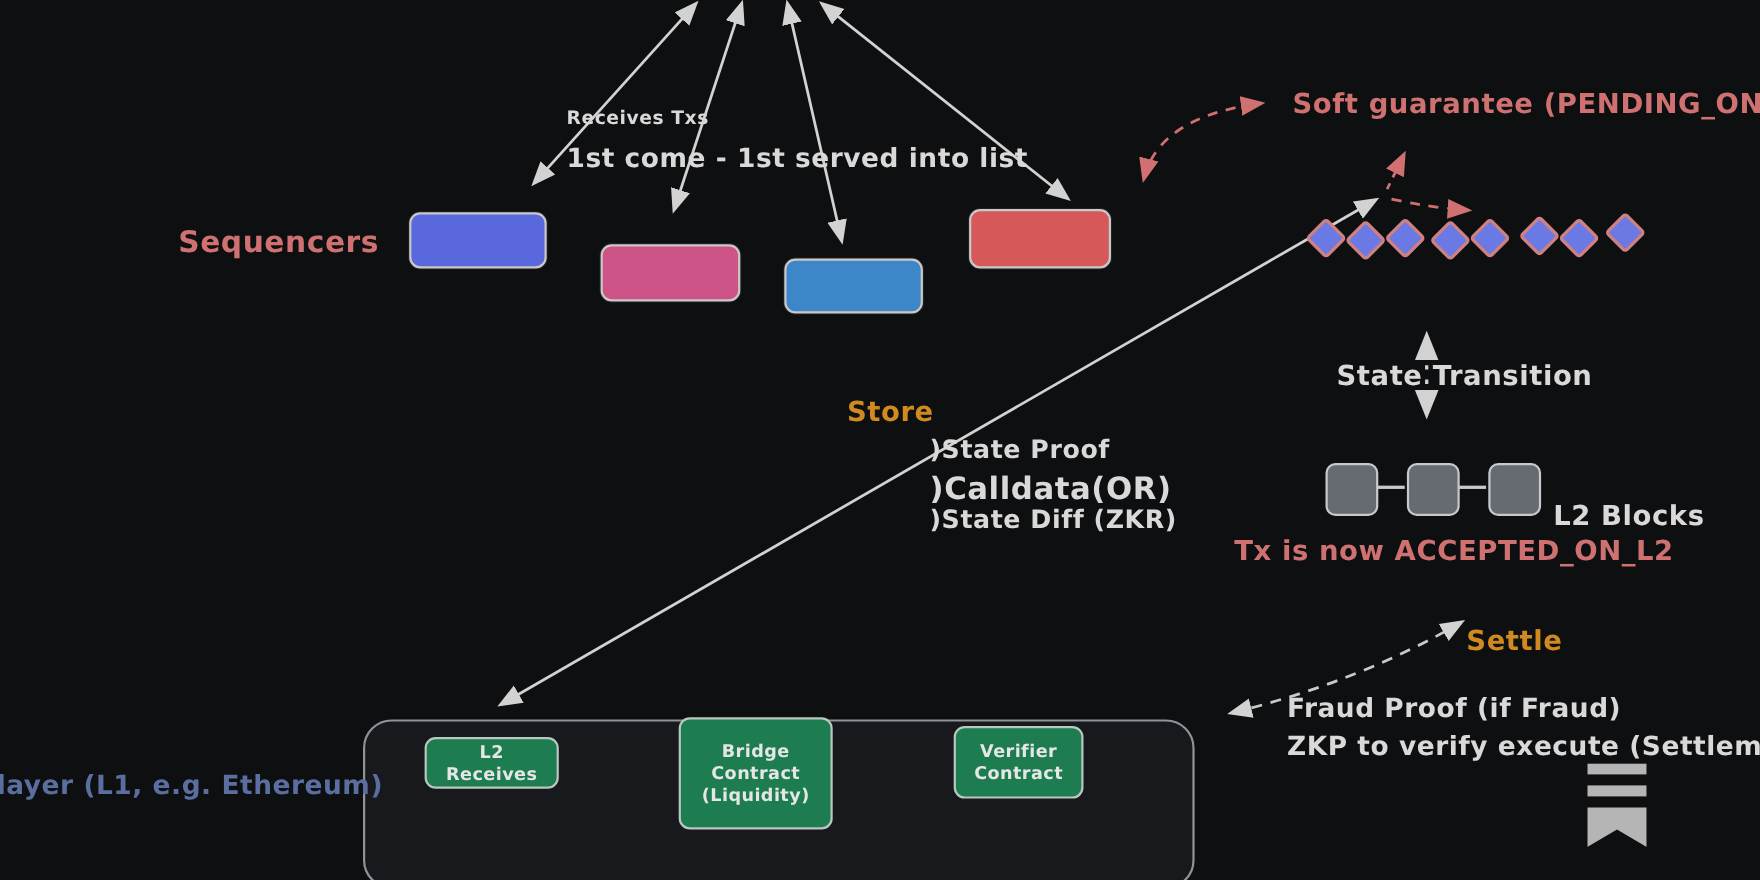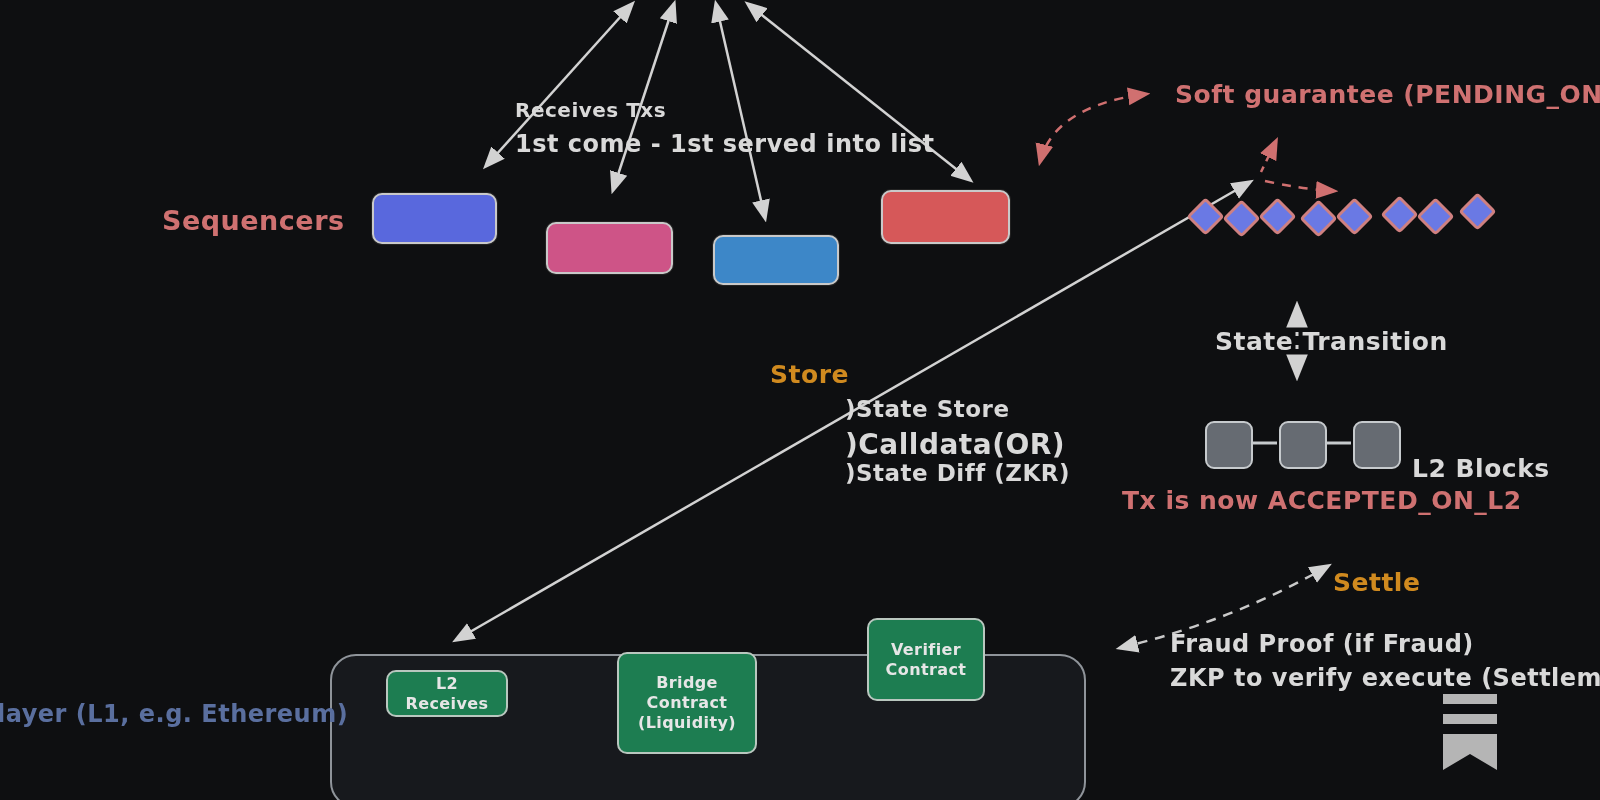--- a/index.html
+++ b/index.html
@@ -69,21 +69,21 @@
       <path d="M1261,172 L1276,141" stroke-dasharray="6 6" marker-end="url(#ah-red)"></path>
       <path d="M1265,181 Q1302,189 1334,191" stroke-dasharray="9 8" marker-end="url(#ah-red)"></path>
     </g>
 
     <g stroke="#c9c9c9" stroke-width="2.2" fill="none" stroke-dasharray="9 7">
       <path d="M686,757 L689,800"></path>
       <path d="M928,724 L948,800"></path>
     </g>
   </svg>
 
-  <div class="txt white" style="left:515px;top:98px;font-size:20px">Receives Txs</div>
+  <div class="txt white" style="left:515px;top:98px;font-size:17px">Receives Txs</div>
   <div class="txt white" style="left:515px;top:130px;font-size:24px">1st come - 1st served into list</div>
 
   <div class="txt red" style="left:162px;top:205px;font-size:27px">Sequencers</div>
   <div class="seqbox" style="left:372px;top:193px;width:121px;height:47px;background:var(--sequencer-box-1,#5968dd)"></div>
   <div class="seqbox" style="left:546px;top:222px;width:123px;height:48px;background:var(--sequencer-box-2,#ce5487)"></div>
   <div class="seqbox" style="left:713px;top:235px;width:122px;height:46px;background:var(--sequencer-box-3,#3d87c8)"></div>
   <div class="seqbox" style="left:881px;top:190px;width:125px;height:50px;background:var(--sequencer-box-4,#d65859)"></div>
 
   <div class="txt red" style="left:1175px;top:80px;font-size:25px">Soft guarantee (PENDING_ON_</div>
 
@@ -103,32 +103,32 @@
   <div>
     <span class="block" style="left:1205px;top:421px"></span>
     <span class="block" style="left:1279px;top:421px"></span>
     <span class="block" style="left:1353px;top:421px"></span>
   </div>
   <div class="txt white" style="left:1412px;top:454px;font-size:25px">L2 Blocks</div>
 
   <div class="txt red" style="left:1122px;top:486px;font-size:25px">Tx is now ACCEPTED_ON_L2</div>
 
   <div class="txt orange" style="left:770px;top:360px;font-size:25px">Store</div>
-  <div class="txt white" style="left:845px;top:396px;font-size:23px">)State Store</div>
+  <div class="txt white" style="left:845px;top:396px;font-size:23px">)State Proof</div>
   <div class="txt white" style="left:845px;top:428px;font-size:28px">)Calldata(OR)</div>
   <div class="txt white" style="left:845px;top:460px;font-size:23px">)State Diff (ZKR)</div>
 
   <div class="txt orange" style="left:1333px;top:568px;font-size:25px">Settle</div>
   <div class="txt white" style="left:1170px;top:630px;font-size:24px">Fraud Proof (if Fraud)</div>
   <div class="txt white" style="left:1170px;top:664px;font-size:24px">ZKP to verify execute (Settlem</div>
 
   <div id="l1-container"></div>
   <div class="contract" style="left:386px;top:670px;width:122px;height:47px">L2 Receives</div>
   <div class="contract" style="left:617px;top:652px;width:140px;height:102px">Bridge Contract (Liquidity)</div>
-  <div class="contract" style="left:867px;top:618px;width:118px;height:83px">Verifier Contract</div>
+  <div class="contract" style="left:867px;top:660px;width:118px;height:66px">Verifier Contract</div>
   <div class="txt blue" style="left:-3px;top:700px;font-size:24px">layer (L1, e.g. Ethereum)</div>
 
   <svg style="position:absolute;left:1443px;top:694px" width="54" height="76" viewBox="0 0 54 76">
     <rect x="0" y="0" width="54" height="10" fill="#b5b5b5"></rect>
     <rect x="0" y="20" width="54" height="10" fill="#b5b5b5"></rect>
     <path d="M0,40 H54 V76 L27,60 L0,76 Z" fill="#b5b5b5"></path>
   </svg>
 
 </div>
 

